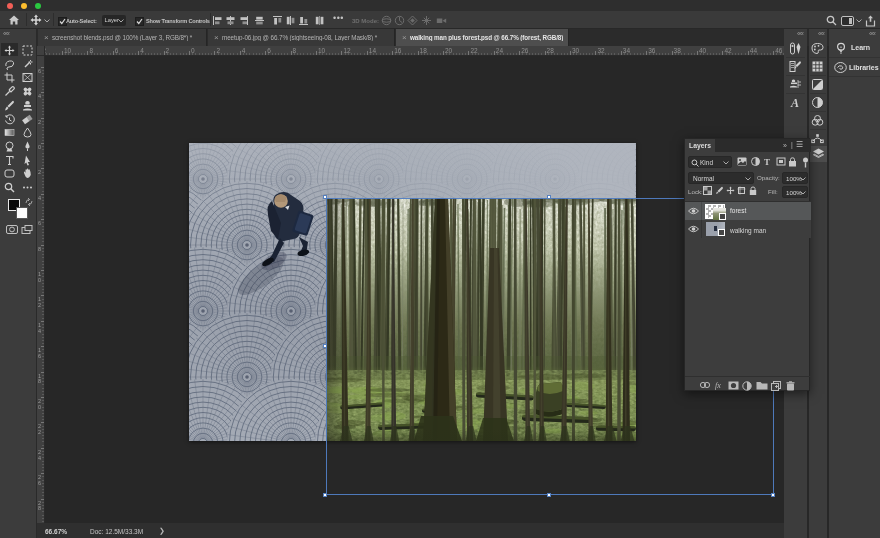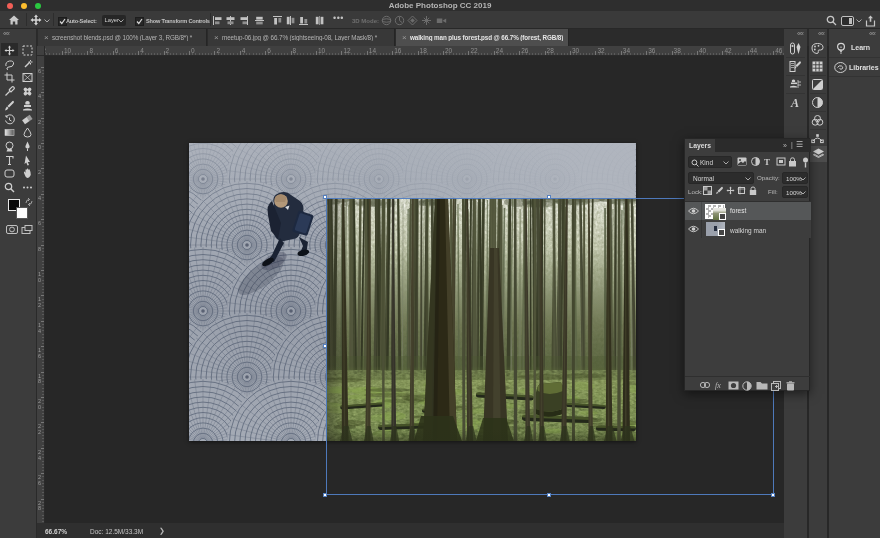--- a/index.html
+++ b/index.html
@@ -2,21 +2,20 @@
 <html><head><meta charset="utf-8"><style>
 *{margin:0;padding:0;box-sizing:border-box}
 body{width:880px;height:538px;overflow:hidden;background:#272727;font-family:"Liberation Sans",sans-serif;position:relative}
 .ab{position:absolute}
 svg{display:block}
 </style></head><body>
 <div class="ab" style="left:0;top:0;width:880px;height:11px;background:#2e2e2e">
     <div class="ab" style="left:7px;top:3px;width:6px;height:6px;border-radius:3px;background:#f35f57"></div>
     <div class="ab" style="left:21px;top:3px;width:6px;height:6px;border-radius:3px;background:#fcbd2e"></div>
     <div class="ab" style="left:35px;top:3px;width:6px;height:6px;border-radius:3px;background:#2ac840"></div>
-    <div class="ab" style="left:0;top:1px;width:880px;text-align:center;font-size:8px;color:#b4b4b4;font-weight:bold">Adobe Photoshop CC 2019</div>
   </div>
 <div class="ab" style="left:0;top:11px;width:880px;height:18px;background:#3a3a3a;border-bottom:1px solid #282828">
     <div class="ab" style="left:8px;top:3px">
       <svg width="12" height="12" viewBox="0 0 12 12">
         <path d="M6 1.5 L11 6 H9.5 V10.5 H7.2 V7.5 H4.8 V10.5 H2.5 V6 H1 Z" fill="#c9c9c9"></path>
       </svg>
     </div>
     <div class="ab" style="left:26px;top:2px;width:1px;height:13px;background:#2d2d2d"></div>
     <div class="ab" style="left:30px;top:3px">
       <svg width="12" height="12" viewBox="0 0 12 12">

